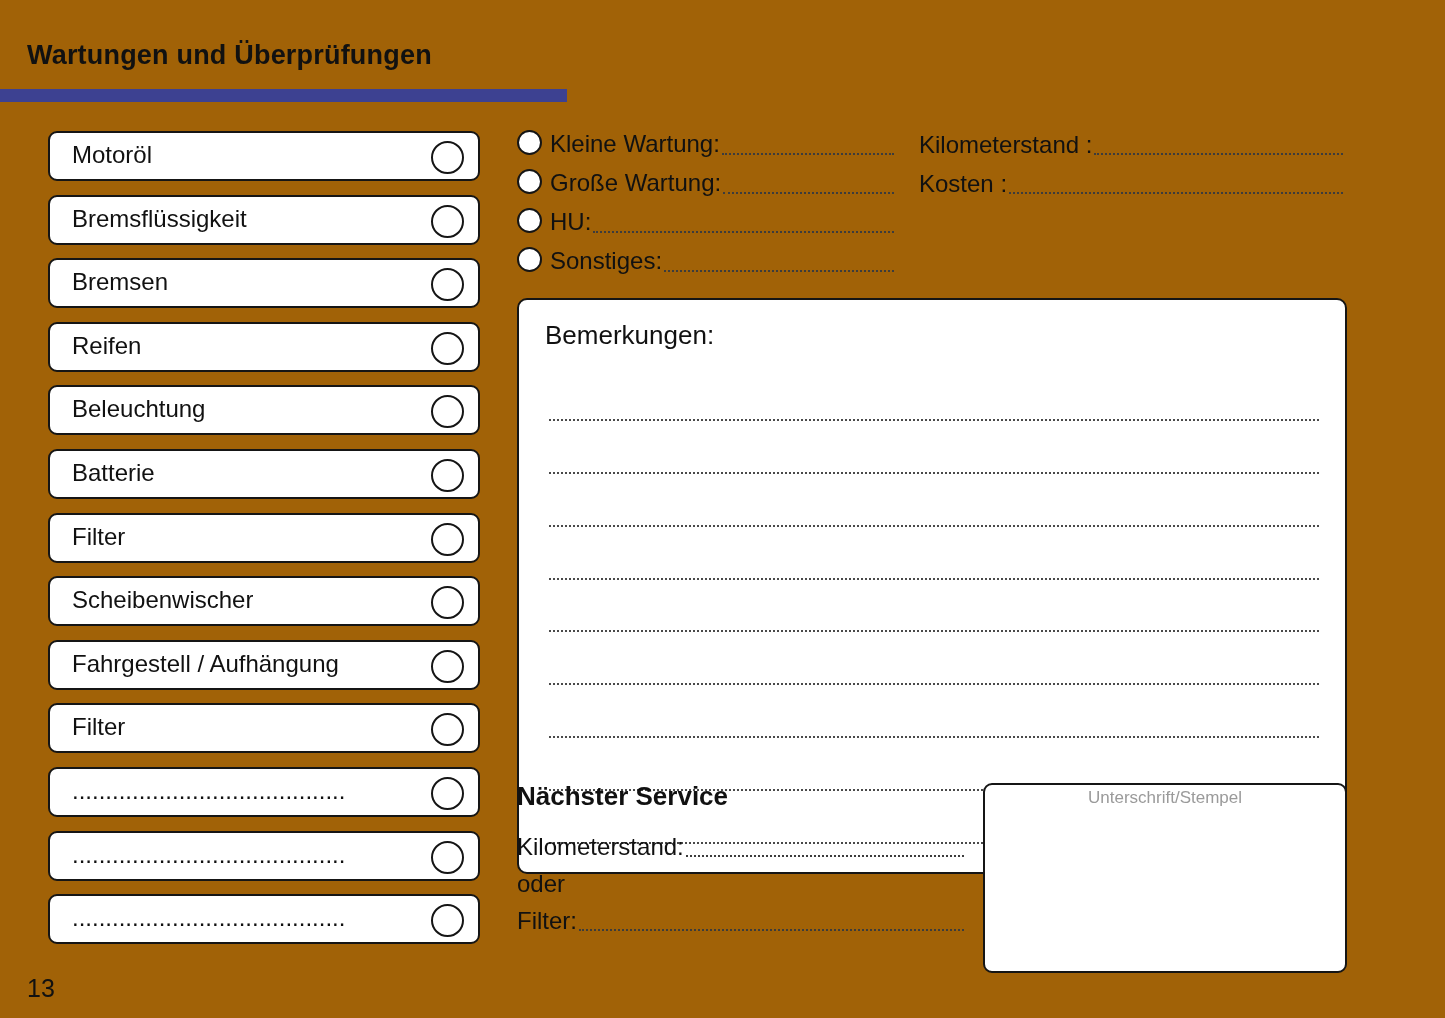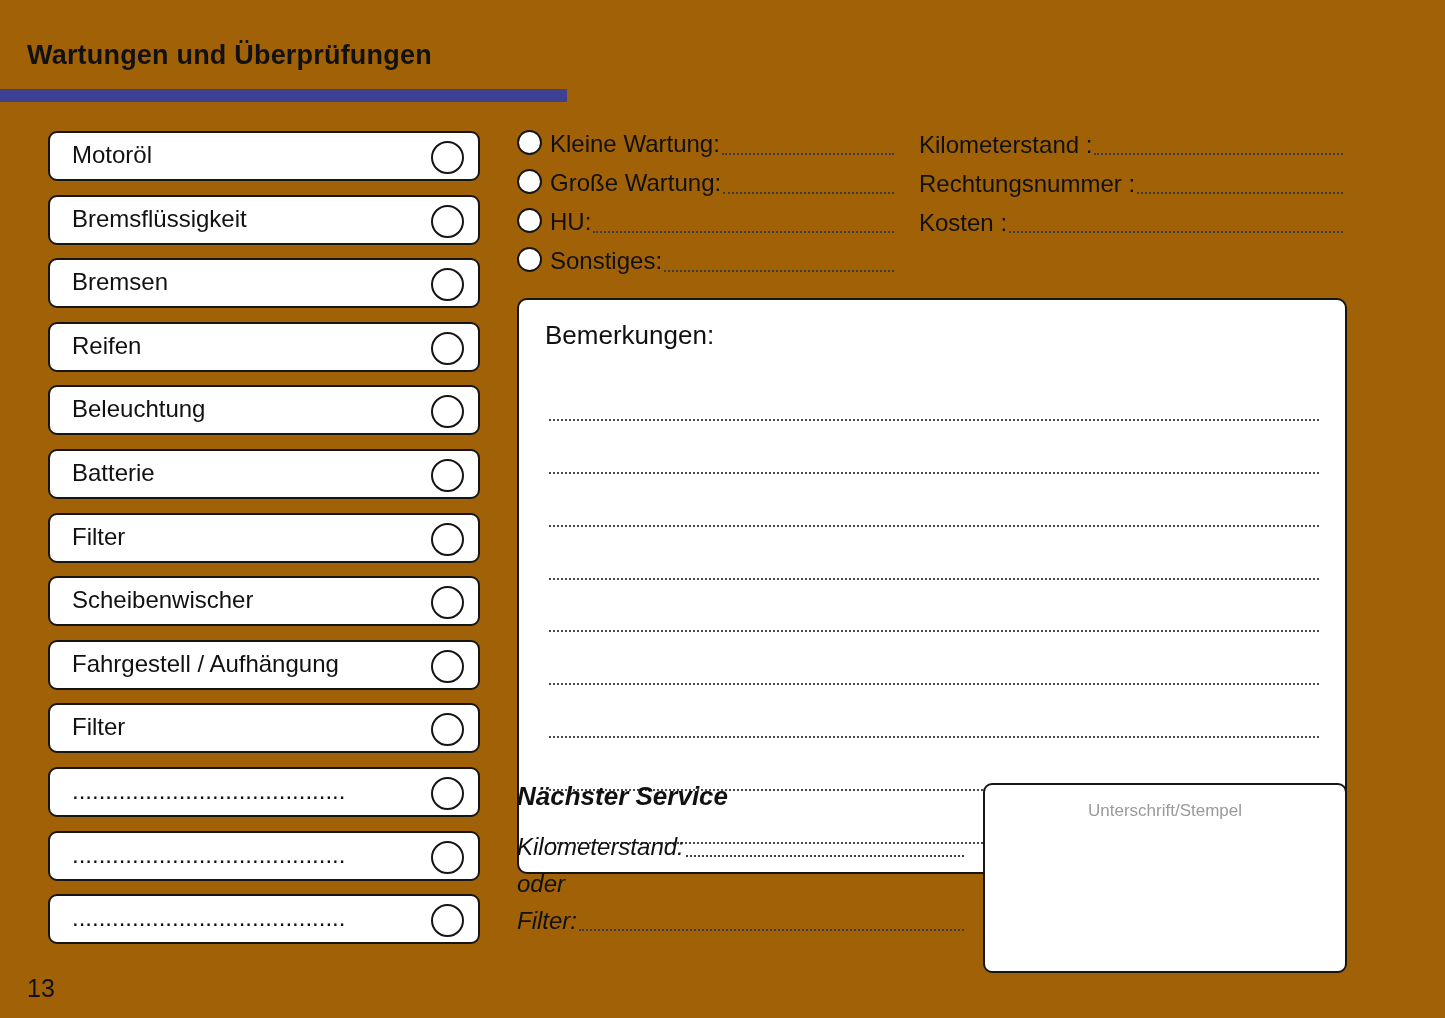--- a/index.html
+++ b/index.html
@@ -110,38 +110,38 @@
   .remarks-lines {
     position: absolute;
     left: 30px;
     right: 26px;
     top: 68px;
     bottom: 28px;
     display: flex;
     flex-direction: column;
   }
   .remark-line { flex: 1 1 auto; border-bottom: 2px dotted #4a4a4a; }
-  .next-service { position: absolute; left: 517px; top: 781px; width: 447px; font-style: italic; }
+  .next-service { position: absolute; left: 517px; top: 781px; width: 447px; }
   .ns-title { font-size: 26px; font-weight: bold; margin-bottom: 20px; }
   .ns-row { display: flex; align-items: center; height: 30px; margin-bottom: 8px; }
   .ns-label { font-size: 24px; white-space: nowrap; }
   .ns-oder { font-size: 24px; margin: 6px 0 8px 0; }
   .signature-box {
     position: absolute;
     left: 983px;
     top: 783px;
     width: 364px;
     height: 190px;
     box-sizing: border-box;
     border: 2.5px solid #151515;
     border-radius: 9px;
     background: #ffffff;
   }
   .sig-label {
-    margin-top: 16px;
+    margin-top: 3px;
     text-align: center;
     color: #9a9a9a;
     font-size: 17px;
   }
   .page-number { position: absolute; left: 27px; top: 974px; font-size: 25px; }
 </style>
 </head>
 <body>
 
 <div class="page">
@@ -226,24 +226,20 @@
       <span class="dotted-fill"></span>
     </div>
   </div>
 
   <div class="details">
     <div class="detail-row">
       <span class="detail-label">Kilometerstand :</span>
       <span class="dotted-fill"></span>
     </div>
     <div class="detail-row">
-      <span class="detail-label">Rechtungsnummer :</span>
-      <span class="dotted-fill"></span>
-    </div>
-    <div class="detail-row">
       <span class="detail-label">Kosten :</span>
       <span class="dotted-fill"></span>
     </div>
   </div>
 
   <div class="remarks-box">
     <div class="remarks-title">Bemerkungen:</div>
     <div class="remarks-lines">
         <div class="remark-line"></div>
         <div class="remark-line"></div>

